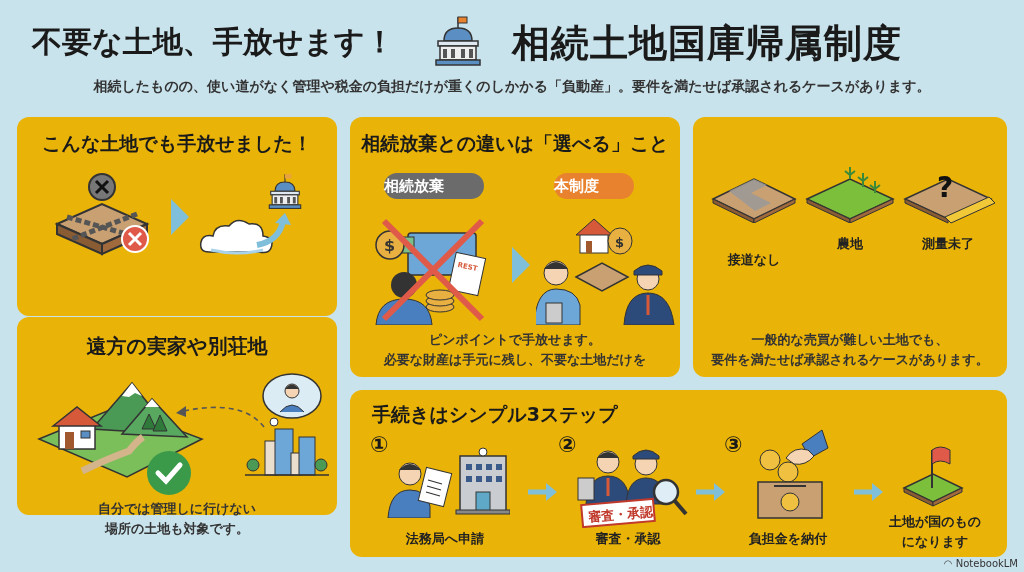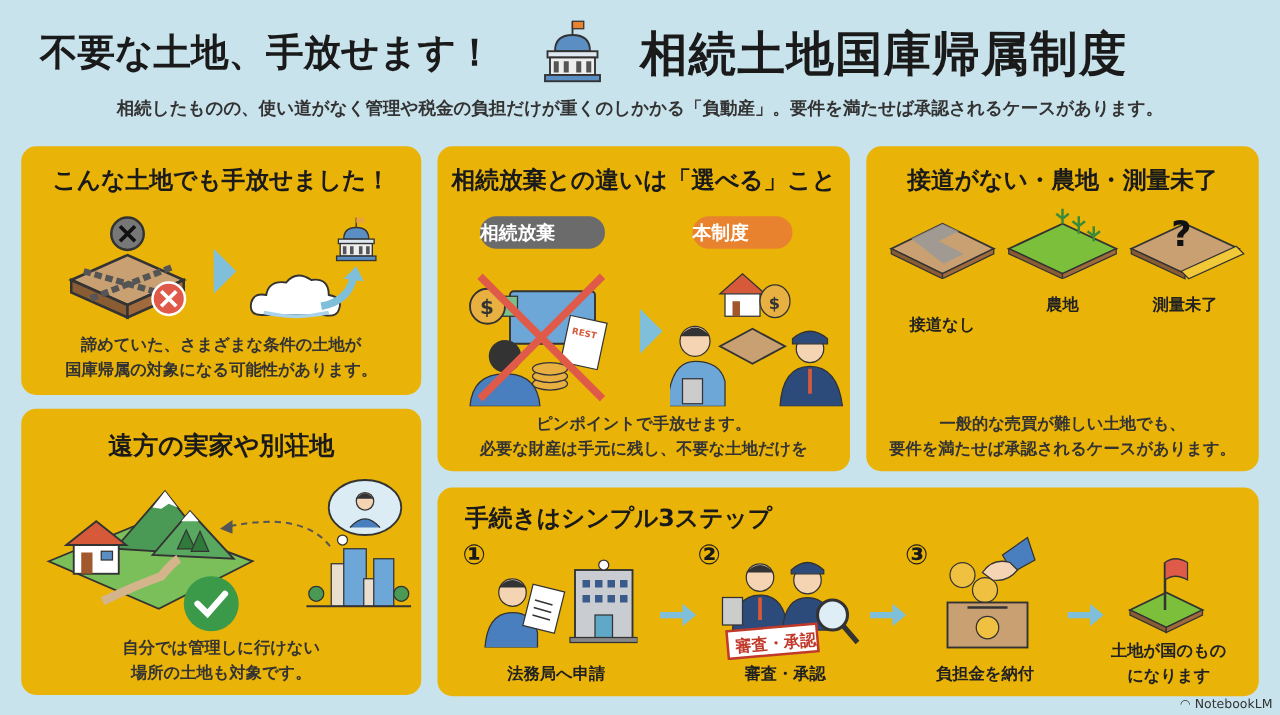--- a/index.html
+++ b/index.html
@@ -100,27 +100,23 @@
     <rect x="30" y="3" width="9" height="6" fill="#e8a23e"></rect>
     <path d="M16 27 Q16 14 30 14 Q44 14 44 27 Z" fill="#5b8ec2" stroke="#333" stroke-width="1.5"></path>
     <rect x="10" y="27" width="40" height="5" fill="#dfe8f0" stroke="#333" stroke-width="1.5"></rect>
     <rect x="12" y="32" width="36" height="14" fill="#eee" stroke="#333" stroke-width="1.5"></rect>
     <rect x="15" y="35" width="4" height="9" fill="#555"></rect>
     <rect x="23" y="35" width="4" height="9" fill="#555"></rect>
     <rect x="33" y="35" width="4" height="9" fill="#555"></rect>
     <rect x="41" y="35" width="4" height="9" fill="#555"></rect>
     <rect x="8" y="46" width="44" height="5" fill="#5b8ec2" stroke="#333" stroke-width="1.5"></rect>
   </svg>
-  <div class="panel-text" style="top:150px;">
-    <div>諦めていた、さまざまな条件の土地が</div>
-    <div>国庫帰属の対象になる可能性があります。</div>
-  </div>
-</div>
-
-<div class="panel" style="left:17px; top:327px; width:320px; height:229px;">
+</div>
+
+<div class="panel" style="left:17px; top:317px; width:320px; height:198px;">
   <div class="panel-title" style="top:16px; font-size:20px;">遠方の実家や別荘地</div>
   <svg class="icon" style="left:20px; top:62px;" width="170" height="100" viewBox="0 0 170 100">
     <polygon points="2,60 80,28 165,60 90,98" fill="#7bbf5a" stroke="#333" stroke-width="1.5"></polygon>
     <polygon points="55,50 95,4 135,55" fill="#4a9a55" stroke="#333" stroke-width="1.5"></polygon>
     <polygon points="85,17 95,4 105,17 98,14 92,18" fill="#fff"></polygon>
     <polygon points="85,55 115,20 150,58" fill="#58a860" stroke="#333" stroke-width="1.5"></polygon>
     <polygon points="108,28 115,20 122,28" fill="#fff"></polygon>
     <polygon points="105,50 112,35 119,50" fill="#2f7a3a" stroke="#333" stroke-width="1"></polygon>
     <polygon points="116,52 123,36 130,52" fill="#2f7a3a" stroke="#333" stroke-width="1"></polygon>
     <rect x="22" y="45" width="36" height="25" fill="#fff" stroke="#333" stroke-width="1.5"></rect>
@@ -196,21 +192,20 @@
     <path d="M88 110 Q90 78 112 78 Q134 78 138 110 Z" fill="#2c4a7a" stroke="#333"></path>
     <line x1="112" y1="80" x2="112" y2="100" stroke="#d65a3a" stroke-width="3"></line>
   </svg>
   <div class="panel-text" style="top:213px;">
     <div>ピンポイントで手放せます。</div>
     <div>必要な財産は手元に残し、不要な土地だけを</div>
   </div>
 </div>
 
 <div class="panel" style="left:693px; top:117px; width:314px; height:260px;">
-  <div class="panel-title" style="top:14px;">接道がない・農地・測量未了</div>
   <svg class="icon" style="left:18px; top:58px;" width="86" height="48" viewBox="0 0 86 48">
     <polygon points="2,24 43,4 84,24 43,44" fill="#c9a072" stroke="#333" stroke-width="1.5"></polygon>
     <polygon points="2,24 43,44 43,48 2,28" fill="#8a5c34" stroke="#333"></polygon>
     <polygon points="84,24 43,44 43,48 84,28" fill="#a06a3c" stroke="#333"></polygon>
     <polygon points="18,16 43,4 56,10 40,18 60,28 44,36" fill="#999" opacity="0.85"></polygon>
   </svg>
   <div class="caption" style="left:18px; top:118px; width:86px;margin-top:16px;">接道なし</div>
   <svg class="icon" style="left:112px; top:46px;" width="90" height="60" viewBox="0 0 90 60">
     <polygon points="2,36 45,16 88,36 45,56" fill="#7bbf3a" stroke="#333" stroke-width="1.5"></polygon>
     <polygon points="2,36 45,56 45,60 2,40" fill="#8a5c34" stroke="#333"></polygon>

